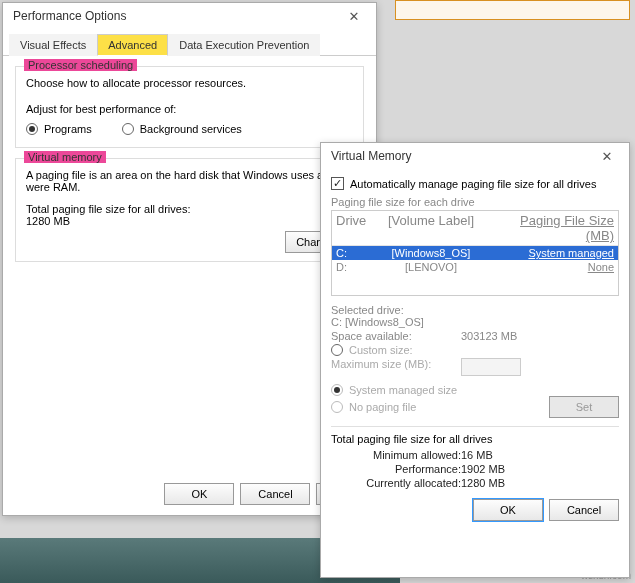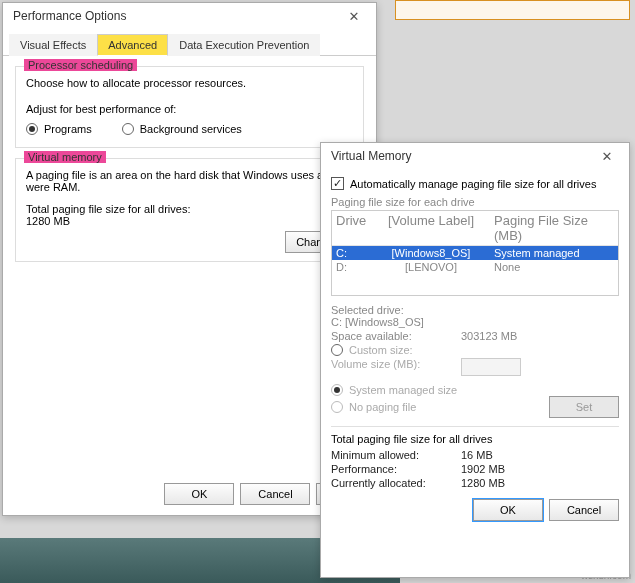--- a/index.html
+++ b/index.html
@@ -144,30 +144,30 @@
   }
   .drive-header {
     display: flex;
     color: #888;
     padding: 2px 4px;
     border-bottom: 1px solid #e4e4e4;
     font-size: 13px;
   }
   .drive-col-a { width: 32px; }
   .drive-col-b { flex: 1; text-align: center; }
-  .drive-col-c { width: 120px; text-align: left; }
+  .drive-col-c { width: 120px; text-align: right; text-decoration: underline; }
   .drive-row {
     display: flex;
     padding: 1px 4px;
     color: #888;
   }
   .drive-row.sel { background:#2b6cd4; color:#fff; }
   .kv { display:flex; margin:2px 0; color:#888; }
   .kv .k { width: 130px; }
-  .kv.black { color:#222; }
+  .kv.black { color:#222;text-align:right; }
   .smallinput {
     width: 60px; height: 18px;
     border: 1px solid #ccc;
     background: #f4f4f4;
   }
   .disabled { color:#aaa; }
   .totals { border-top:1px solid #e0e0e0; margin-top:8px; padding-top:6px; }
 </style>
 </head>
 <body>
@@ -259,21 +259,21 @@
     <div class="kv">
       <span class="k">Space available:</span>
       <span>303123 MB</span>
     </div>
 
     <label class="radio disabled" style="margin-top:0;">
       <span class="radio-dot"></span>
       <span>Custom size:</span>
     </label>
     <div class="kv disabled" style="margin-bottom:8px;">
-      <span class="k">Volume size (MB):</span>
+      <span class="k">Maximum size (MB):</span>
       <input class="smallinput" disabled="" style="">
     </div>
 
     <label class="radio disabled">
       <span class="radio-dot checked" style="border-color:#bbb;"></span>
       <span>System managed size</span>
     </label>
     <div style="display:flex; align-items:center;">
       <label class="radio disabled" style="flex:1;">
         <span class="radio-dot" style="border-color:#bbb;"></span>

